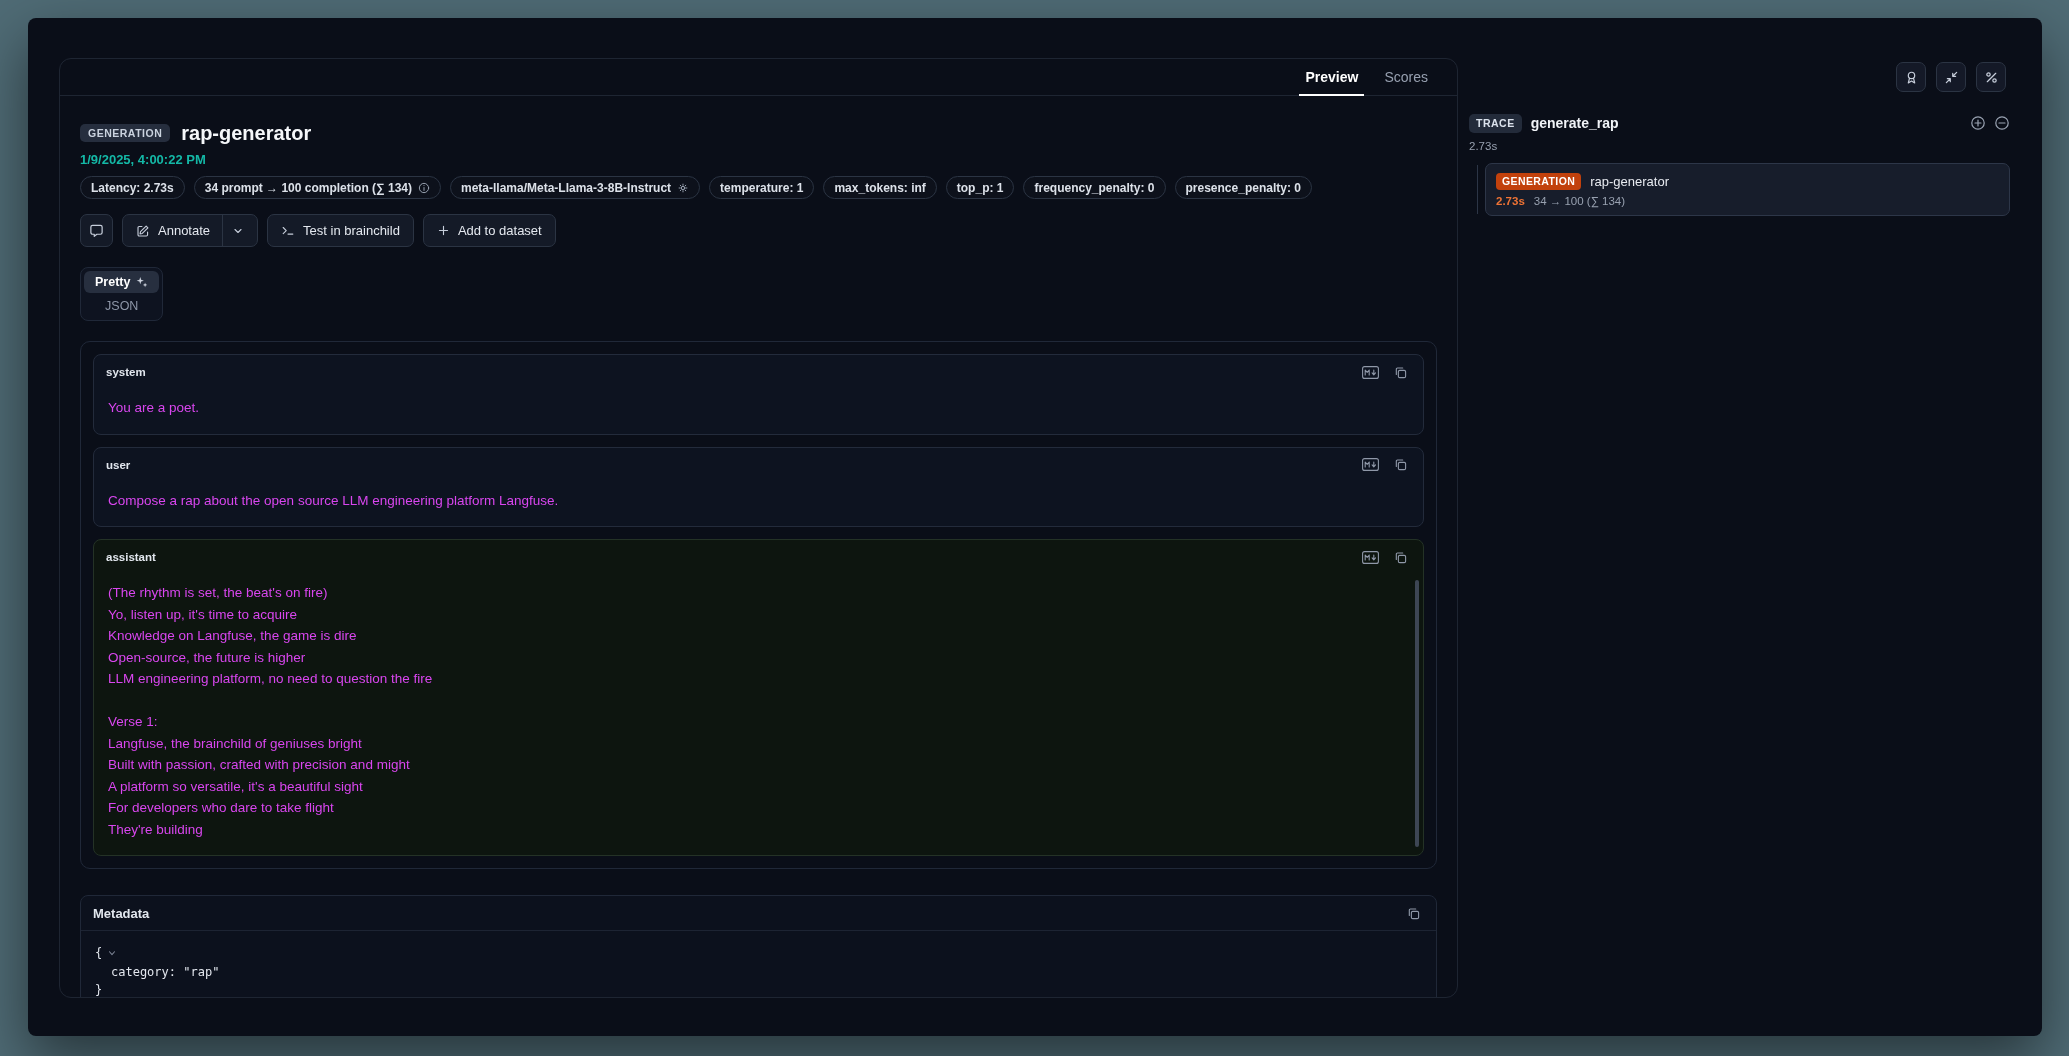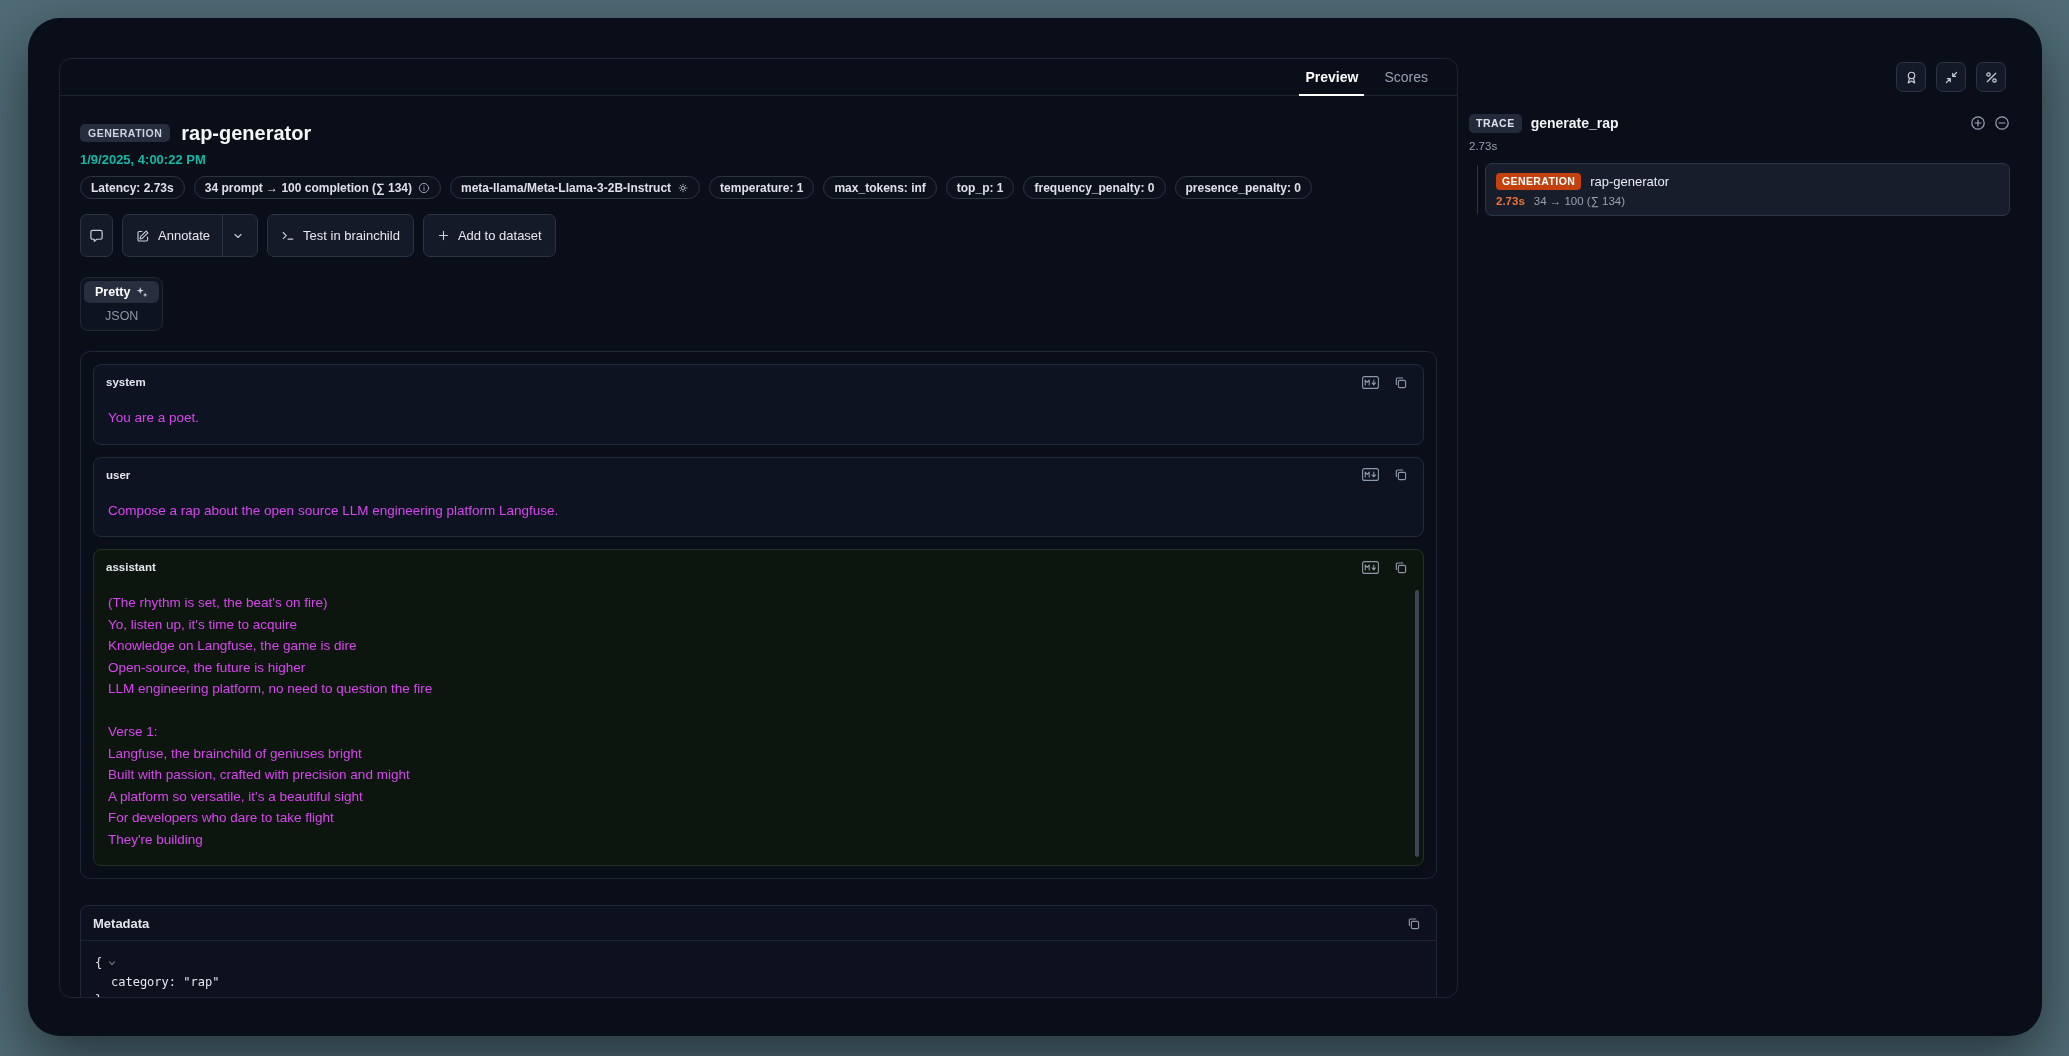--- a/index.html
+++ b/index.html
@@ -5,21 +5,21 @@
   * { margin:0; padding:0; box-sizing:border-box; }
   html,body { width:2069px; height:1056px; }
   body {
     font-family:"Liberation Sans","DejaVu Sans",sans-serif;
     background:#4f6b75;
     position:relative; overflow:hidden;
     -webkit-font-smoothing:antialiased;
   }
   .app {
     position:absolute; left:28px; top:18px; width:2014px; height:1018px;
-    background:#0a0e18; border-radius:32px;
+    background:#0a0e18; border-radius:8px;
     box-shadow:0 24px 60px rgba(0,0,0,.5);
   }
   svg { display:block; }
 
   
   .main-panel {
     position:absolute; left:31px; top:40px; width:1399px; height:940px;
     border:1px solid #1e2532; border-radius:12px;
     display:flex; flex-direction:column; overflow:hidden;
   }
@@ -48,21 +48,21 @@
   .pills { display:flex; flex-wrap:wrap; gap:9px; margin-top:9px; }
   .pill {
     display:inline-flex; align-items:center; gap:6px; height:23px;
     border:1px solid #2b3443; border-radius:999px; padding:0 10px;
     font-size:12px; font-weight:600; color:#dce1e9; background:rgba(255,255,255,.015);
   }
   .pill .picon { color:#9aa3b2; display:inline-flex; }
 
   .toolbar { display:flex; gap:9px; margin-top:15px; align-items:center; }
   .btn {
-    display:inline-flex; align-items:center; gap:8px; height:43px; padding:0 13px;
+    display:inline-flex; align-items:center; gap:8px; height:33px; padding:0 13px;
     background:#141a27; border:1px solid #2b3443; border-radius:7px;
     color:#e4e8ef; font-size:13px; font-weight:500; cursor:pointer;
   }
   .btn .bicon { color:#c6cdda; display:inline-flex; }
   .icon-btn { width:33px; padding:0; justify-content:center; }
   .split-right {
     display:inline-flex; align-items:center; align-self:stretch;
     border-left:1px solid #2b3443; margin-left:4px; padding-left:9px; color:#c6cdda;
   }
 
@@ -177,21 +177,21 @@
           <span>34 prompt → 100 completion (∑ 134)</span>
           <span class="picon">
             <svg width="12" height="12" viewBox="0 0 16 16" fill="none" stroke="currentColor" stroke-width="1.3" stroke-linecap="round">
                 <circle cx="8" cy="8" r="6.2"></circle>
                 <path d="M8 7.4 V11.2"></path>
                 <path d="M8 4.8 V4.9"></path>
               </svg>
           </span>
         </span>
         <span class="pill">
-          <span>meta-llama/Meta-Llama-3-2B-Instruct</span>
+          <span>meta-llama/Meta-Llama-3-8B-Instruct</span>
           <span class="picon">
             <svg width="12" height="12" viewBox="0 0 16 16" fill="none" stroke="currentColor" stroke-width="1.3" stroke-linecap="round">
                 <circle cx="8" cy="8" r="2.2"></circle>
                 <path d="M8 2.8 V4.4 M8 11.6 V13.2 M2.8 8 H4.4 M11.6 8 H13.2 M4.3 4.3 L5.4 5.4 M10.6 10.6 L11.7 11.7 M11.7 4.3 L10.6 5.4 M5.4 10.6 L4.3 11.7"></path>
               </svg>
           </span>
         </span>
         <span class="pill">
           <span>temperature: 1</span>
         </span>

